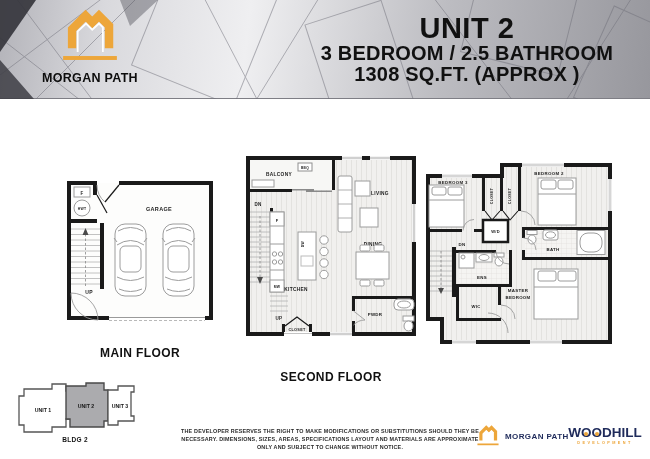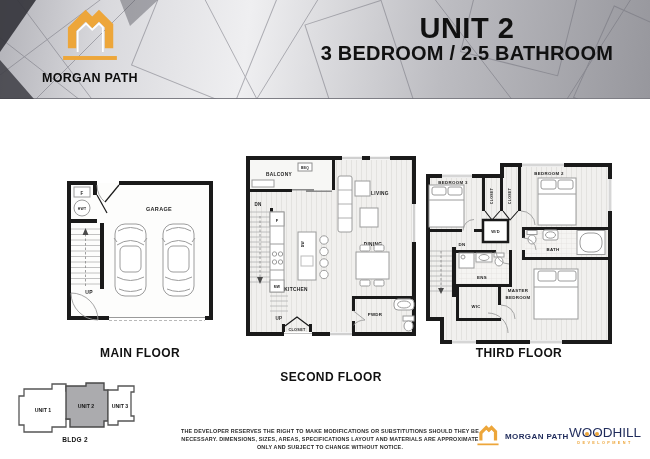--- a/index.html
+++ b/index.html
@@ -29,21 +29,21 @@
   .bldg-svg { position:absolute; left:14px; top:378px; }
   .bldg-svg text { text-anchor:middle; font-family:"Liberation Sans", sans-serif;
     font-weight:800; fill:#151515; }
   .bldg-label { position:absolute; left:14px; top:436px; width:122px; text-align:center;
     font-size:6.5px; font-weight:800; color:#111; letter-spacing:.3px; }
   .disclaimer { position:absolute; left:180px; top:428px; width:300px; text-align:center;
     font-size:5.4px; line-height:1.45; font-weight:600; color:#2b2b2b; letter-spacing:.2px; }
   .mp-footer { position:absolute; left:476px; top:425px; display:flex; align-items:center; gap:5px; }
   .mp-footer-name { font-size:8px; font-weight:900; letter-spacing:.4px; color:var(--navy,#1F2B5B); }
   .woodhill { position:absolute; left:563px; top:426px; width:84px; text-align:center; }
-  .woodhill-name { font-size:13.5px; font-weight:400; color:var(--navy,#1F2B5B); letter-spacing:0; line-height:1; }
+  .woodhill-name { font-size:13.5px; font-weight:700; color:var(--navy,#1F2B5B); letter-spacing:0; line-height:1; }
   .wood-o { position:relative; display:inline-block; }
   .wood-o::after { content:""; position:absolute; left:50%; top:58%; width:4px; height:4px;
     margin:-2px 0 0 -2px; background:var(--gold,#EDA63A); border-radius:50%; }
   .woodhill-sub { margin-top:1px; font-size:3.8px; font-weight:700; letter-spacing:2.4px;
     color:var(--gold,#EDA63A); }
 </style>
 </head>
 <body>
 
 <div class="page">
@@ -74,20 +74,21 @@
         <path d="M16 70 V36 L40 12 L52 24 L64 12 L82 30 V70" fill="none" style="stroke:var(--gold,#EDA63A)" stroke-width="15"></path>
         <path d="M26 77 V40 L41 26 L52 37 L64 26 L71 33 V77" fill="none" stroke="#fdfdfd" stroke-width="3.2"></path>
         <rect x="0" y="84" width="96" height="7" style="fill:var(--gold,#EDA63A)"></rect>
       </svg>
       <div class="brand-name">MORGAN PATH</div>
     </div>
 
     <div class="unit-info">
       <div class="unit-title">UNIT 2</div>
       <div class="unit-spec">3 BEDROOM / 2.5 BATHROOM</div>
+      <div class="unit-spec">1308 SQ.FT. (APPROX )</div>
     </div>
   </header>
 
   <svg class="plan-svg" style="left:62px; top:177px;" width="156" height="148" viewBox="0 0 156 148">
     <defs>
       <g id="car" stroke="#9c9c9c" stroke-width="1" fill="#ffffff">
         <rect x="1" y="3" width="31" height="72" rx="10"></rect>
         <path d="M4 10 Q16.5 3 29 10" fill="none"></path>
         <path d="M3 24 Q16.5 15 30 24" fill="none"></path>
         <rect x="6" y="25" width="21" height="26" rx="5"></rect>
@@ -344,21 +345,20 @@
     <text x="92" y="128.5" font-size="4.4">MASTER</text>
     <text x="92" y="135.5" font-size="4.4">BEDROOM</text>
     <g fill="#fff" stroke="#9c9c9c">
       <rect x="108" y="106" width="44" height="50"></rect>
       <rect x="112" y="108" width="18" height="10" rx="2"></rect>
         <rect x="132" y="108" width="18" height="10" rx="2"></rect>
       <path d="M108 124 H152" fill="none"></path>
     </g>
     <path d="M62 150 A20 20 0 0 1 82 170" fill="none" stroke="#9c9c9c" stroke-width="0.9"></path>
   </svg>
-  <div class="plan-caption" style="left:426px; width:186px;">THIRD FLOOR</div>
 
   <svg class="bldg-svg" width="122" height="58" viewBox="0 0 122 58">
     <polygon points="10,11 38,11 38,6 52,6 52,13 56,13 56,41 52,41 52,49 38,49 38,54 10,54 10,47 5,47 5,18 10,18" fill="#ffffff" stroke="#555" stroke-width="1.3"></polygon>
     <polygon points="52,8 72,8 72,5 90,5 90,12 94,12 94,43 90,43 90,49 56,49 56,41 52,41" style="fill:var(--unit_highlight,#ABABAE)" stroke="#4a4a4a" stroke-width="1.4"></polygon>
     <polygon points="94,12 104,12 104,8 120,8 120,14 117,14 117,38 120,38 120,43 104,43 104,47 94,47" fill="#ffffff" stroke="#555" stroke-width="1.3"></polygon>
     <text x="29" y="34" font-size="5.2">UNIT 1</text>
     <text x="72" y="30" font-size="5.2">UNIT 2</text>
     <text x="106" y="30" font-size="5.2">UNIT 3</text>
   </svg>
   <div class="bldg-label">BLDG 2</div>

